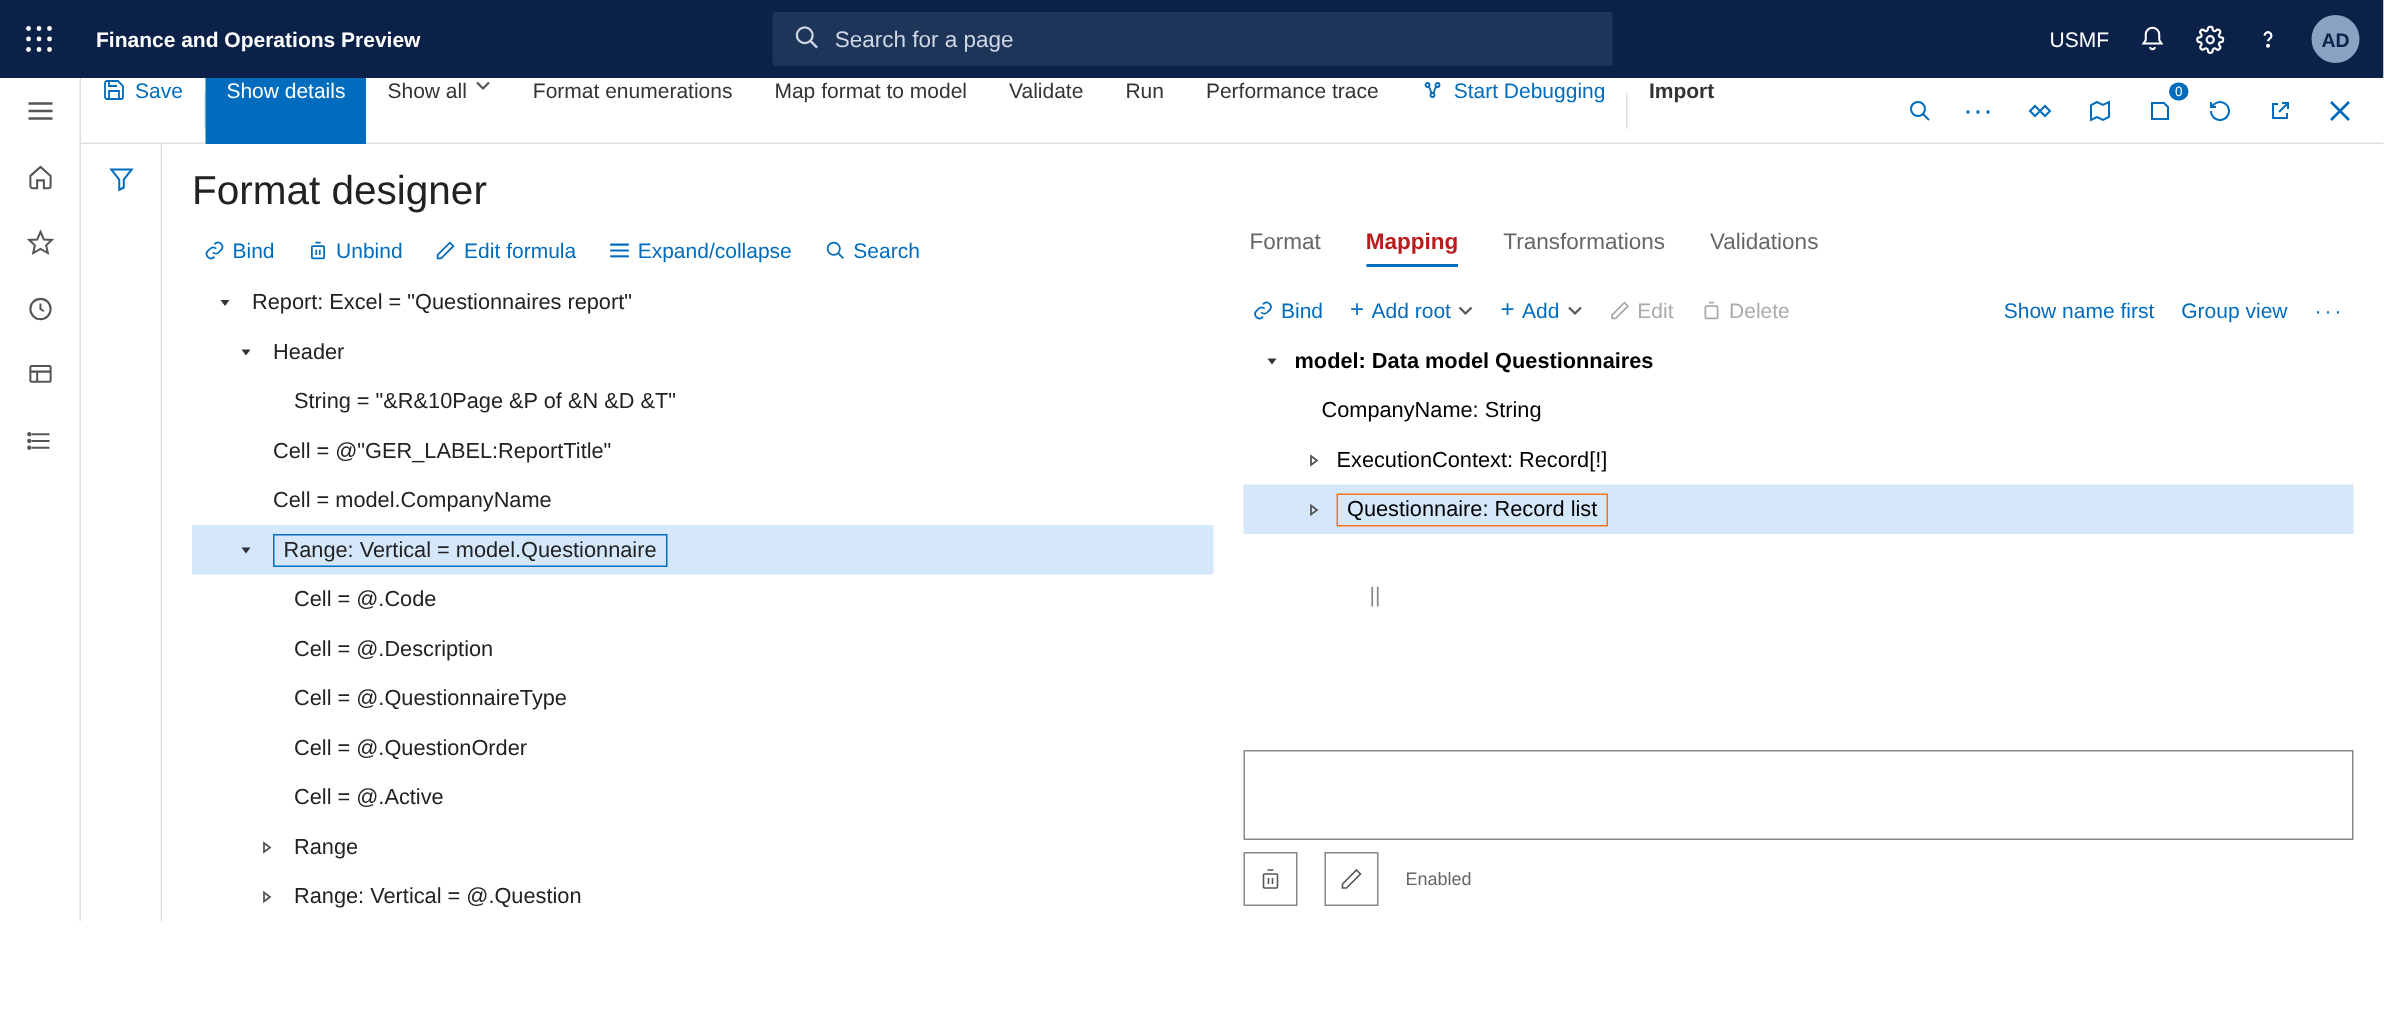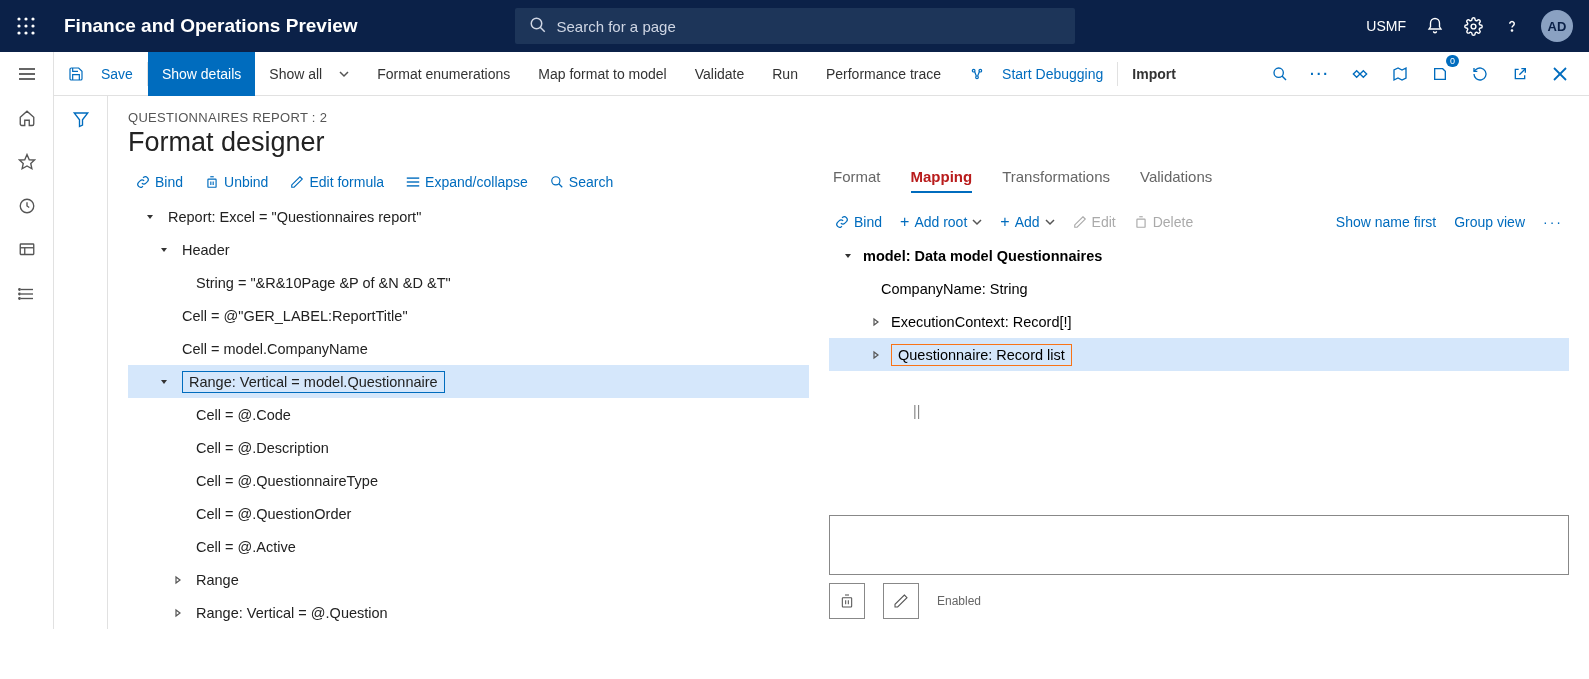--- a/index.html
+++ b/index.html
@@ -1,37 +1,37 @@
 <!DOCTYPE html>
 <html><head>
 <meta charset="utf-8">
 <style>
 * { box-sizing: border-box; margin: 0; padding: 0; font-family: "Segoe UI", Arial, sans-serif; }
 body { width: 1589px; height: 679px; overflow: hidden; background: #fff; }
 
 
 .topbar { background: #0b2148; height: 52px; display: flex; align-items: center; color: #fff; }
 .topbar .waffle { width: 52px; display: flex; align-items: center; justify-content: center; }
-.topbar .title { font-size: 19px; font-weight: 600; margin-left: 12px; }
+.topbar .title { font-size: 14px; font-weight: 600; margin-left: 12px; }
 .topbar .search-wrap { margin-left: auto; margin-right: auto; position: absolute; left: 50%; transform: translateX(-50%); }
 .topbar .search { background: #1d3559; border: none; height: 36px; width: 560px; border-radius: 2px; color: #cfd6e4; padding-left: 42px; font-size: 15px; }
 .topbar .search::placeholder { color: #cfd6e4; }
 .topbar .search-icon { position: absolute; left: 14px; top: 8px; color: #cfd6e4; }
 .topbar .right { margin-left: auto; display: flex; align-items: center; gap: 20px; padding-right: 16px; }
 .topbar .right span { font-size: 14px; }
 .avatar { width: 32px; height: 32px; border-radius: 50%; background: #8aa1c2; display: flex; align-items: center; justify-content: center; font-size: 13px; font-weight: 600; color: #0b2148; }
 
 
 .cmdwrap { display: flex; }
 .leftnav { width: 54px; border-right: 1px solid #e1e1e1; display: flex; flex-direction: column; align-items: center; padding-top: 12px; gap: 24px; color: #555; }
 .leftnav .ic { width: 20px; height: 20px; display: flex; align-items: center; justify-content: center; cursor: pointer; }
 
 .main { flex: 1; display: flex; flex-direction: column; }
 .cmdbar { height: 44px; border-bottom: 1px solid #e1e1e1; display: flex; align-items: center; font-size: 14px; color: #333; }
-.cmdbar .btn { padding: 0 14px; height: 44px; display: flex; align-items: center; gap: 17px; cursor: pointer; }
+.cmdbar .btn { padding: 0 14px; height: 44px; display: flex; align-items: flex-start; gap: 6px; cursor: pointer; }
 .cmdbar .btn.save { color: #006cbe; }
 .cmdbar .btn.active { background: #006cbe; color: #fff; }
 .cmdbar .sep { width: 1px; height: 24px; background: #e1e1e1; }
 .cmdbar .right { margin-left: auto; display: flex; align-items: center; gap: 10px; padding-right: 14px; color: #006cbe; }
 .cmdbar .icbtn { width: 30px; height: 30px; display: flex; align-items: center; justify-content: center; cursor: pointer; color: #006cbe; position: relative; }
 .badge { position: absolute; top: -4px; right: -4px; background: #006cbe; color: #fff; border-radius: 8px; font-size: 9px; padding: 0 4px; min-width: 12px; height: 12px; display: flex; align-items: center; justify-content: center; }
 
 
 .content { flex: 1; display: flex; border-top: none; }
 .filtercol { width: 54px; border-right: 1px solid #e1e1e1; display: flex; justify-content: center; padding-top: 14px; color: #006cbe; }
@@ -276,21 +276,20 @@
     <div class="content">
       <div class="filtercol">
         <div>
           <svg width="18" height="18" viewBox="0 0 24 24" fill="none" stroke="#006cbe" stroke-width="1.8">
               <polygon points="3 4 21 4 14 13 14 20 10 22 10 13 3 4"></polygon>
             </svg>
         </div>
       </div>
 
       <div class="page">
-        <div class="crumb">QUESTIONNAIRES REPORT : 2</div>
         <div class="pgtitle">Format designer</div>
 
         <div class="split">
 
           <div class="leftpane">
             <div class="toolbar">
               <div class="tb">
                   <svg width="14" height="14" viewBox="0 0 24 24" fill="none" stroke="currentColor" stroke-width="2">
                     <path d="M10 14a5 5 0 0 0 7 0l3-3a5 5 0 0 0-7-7l-1 1"></path>
                     <path d="M14 10a5 5 0 0 0-7 0l-3 3a5 5 0 0 0 7 7l1-1"></path>

